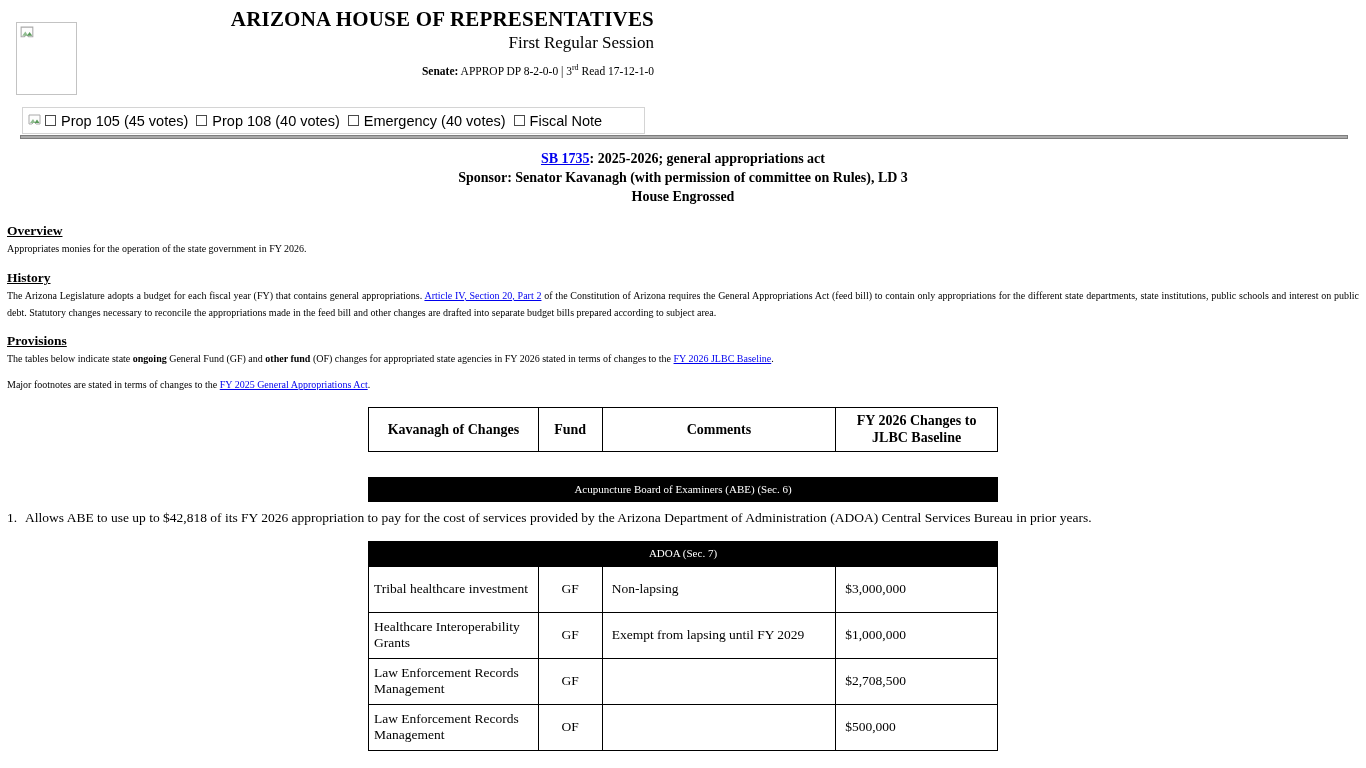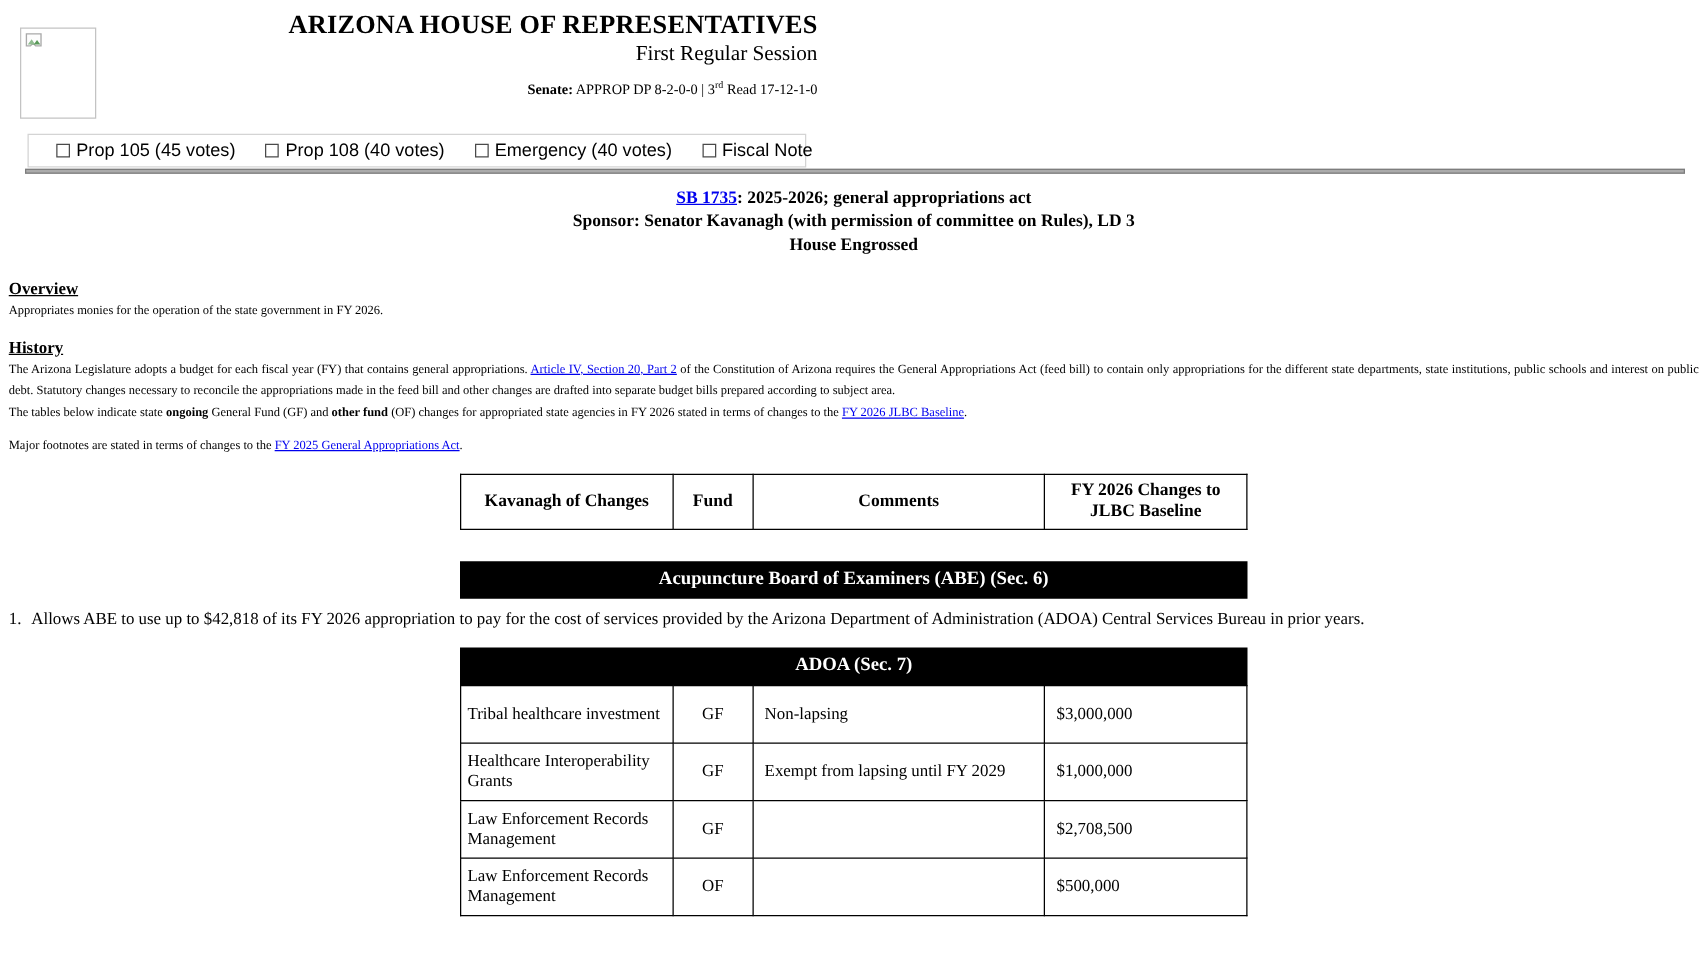--- a/index.html
+++ b/index.html
@@ -25,21 +25,20 @@
   .hdr-senate { font-size: 11.5px; margin-top: 9px; }
   .hdr-senate b { font-weight: bold; }
   .hdr-senate sup { font-size: 8px; vertical-align: super; }
 
   .props-box {
     position: absolute; left: 22px; top: 107px; width: 623px; height: 27px;
     border: 1px solid #d4d4d4; background: #fff;
     display: flex; align-items: center; padding: 0 4px;
     font-family: "Liberation Sans", sans-serif; font-size: 14.5px;
     white-space: nowrap;
-    gap: 16px;
   }
   .props-box .cb-item { display: inline-flex; align-items: center; margin-right: 8px; }
   .cb-square {
     display: inline-block; width: 11px; height: 11px;
     border: 1px solid #4a4a4a; background: #fff; margin-right: 5px;
   }
   .broken-icon { display: inline-block; margin-right: 2px; }
 
   .rule {
     position: absolute; left: 20px; top: 135px; width: 1328px; height: 4px;
@@ -65,21 +64,21 @@
     font-weight: bold; text-align: center; vertical-align: middle;
     height: 44px; padding: 2px 6px; font-size: 14px; line-height: 17px;
   }
   .col-item { width: 170px; }
   .col-fund { width: 64px; margin-top: 16px; }
   .col-comments { width: 234px; }
   .col-amount { width: 162px; }
 
   .black-band {
     width: 630px; margin: 0 auto; background: #000; color: #fff;
-    font-weight: bold; text-align: center; font-size: 15px;
+    font-weight: normal; text-align: center; font-size: 11px;
     padding: 6px 0 7px 0;
   }
   .band-abe { margin-top: 25px; }
   .band-adoa-gap { margin-top: 15px; }
 
   .numbered-item { display: flex; padding: 0 7px; margin-top: 7px; font-size: 13.5px; line-height: 17px; }
   .numbered-item .num { width: 18px; flex: none; }
 
   .adoa-table td { height: 46px; vertical-align: middle; padding: 3px 5px; line-height: 16.5px; }
   .adoa-table td.fund-cell { text-align: center; }
@@ -139,20 +138,21 @@
 </div>
 
 <div class="bodytext">
 
   <div class="section-heading" style="margin-top:16px;">Overview</div>
   <div class="para">Appropriates monies for the operation of the state government in FY 2026.</div>
 
   <div class="section-heading">History</div>
   <div class="para justified"><span>The Arizona Legislature adopts a budget for each fiscal year (FY) that contains general appropriations. </span><a>Article IV, Section 20, Part 2</a><span> of the Constitution of Arizona requires the General Appropriations Act (feed bill) to contain only appropriations for the different state departments, state institutions, public schools and interest on public debt. Statutory changes necessary to reconcile the appropriations made in the feed bill and other changes are drafted into separate budget bills prepared according to subject area.</span></div>
 
+  <div class="section-heading">Provisions</div>
   <div class="para"><span>The tables below indicate state </span><b>ongoing</b><span> General Fund (GF) and </span><b>other fund</b><span> (OF) changes for appropriated state agencies in FY 2026 stated in terms of changes to the </span><a>FY 2026 JLBC Baseline</a><span>.</span></div>
 
   <div class="para spaced"><span>Major footnotes are stated in terms of changes to the </span><a>FY 2025 General Appropriations Act</a><span>.</span></div>
 </div>
 
 <table class="center-table summary-table">
   <tbody>
       <tr>
     <th class="col-item">Kavanagh of Changes</th>
     <th class="col-fund">Fund</th>

